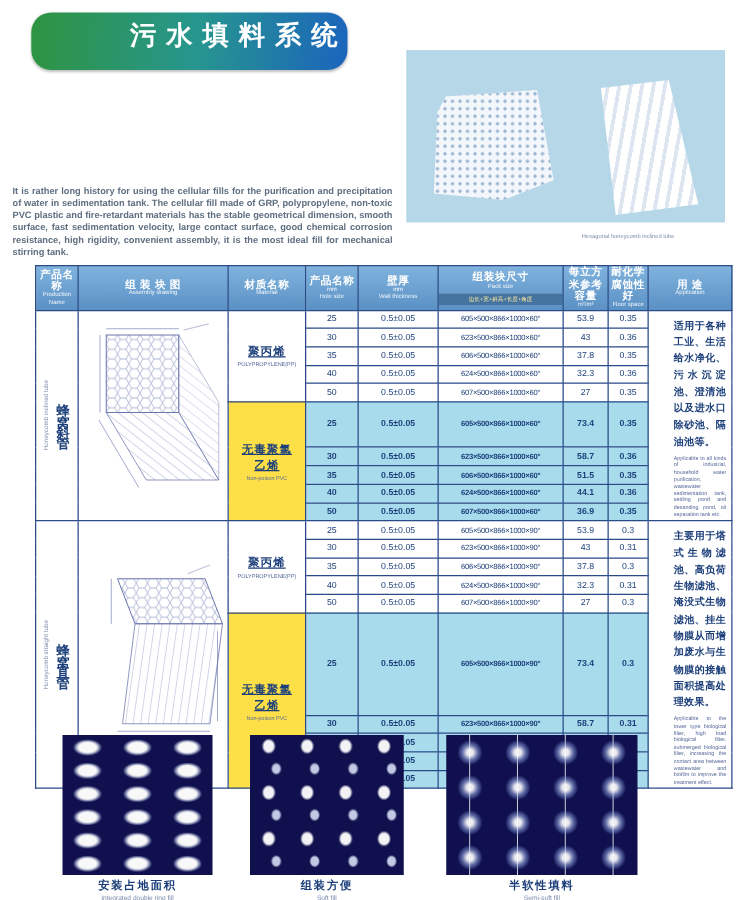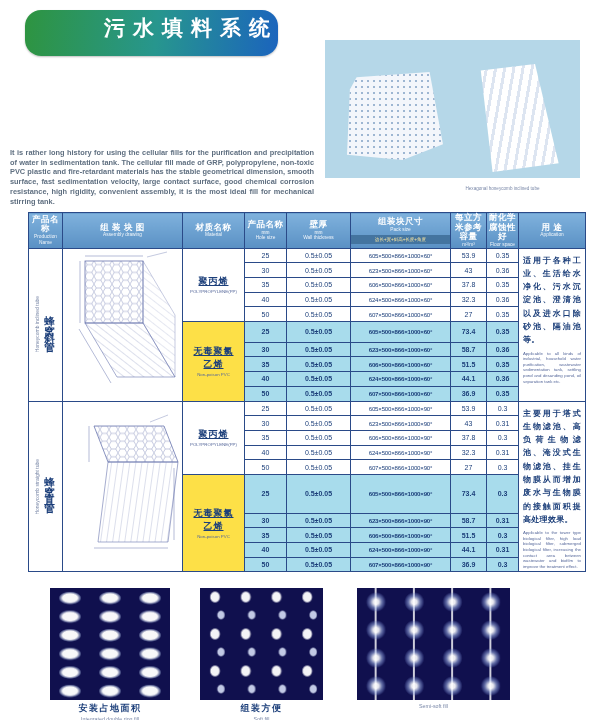--- a/index.html
+++ b/index.html
@@ -47,21 +47,21 @@
   tr.hl td.data { background:#a8dcec; font-weight:bold; }
   td.c-prod { background:#fff; text-align:center; vertical-align:middle; }
   .prod-wrap { display:flex; justify-content:center; align-items:center; gap:3px; }
   .prod-en { writing-mode:vertical-rl; transform:rotate(180deg); font-size:5px; color:#7a88a8; }
   .prod-cn { writing-mode:vertical-rl; font-size:10.5px; font-weight:bold; color:#1c3f7a; letter-spacing:9px; }
   td.c-draw { background:#fff; text-align:center; vertical-align:middle; }
   td.c-mat { background:#fff; text-align:center; vertical-align:middle; }
   td.c-mat.hl-mat { background:#fde047; }
   .mat-cn { font-size:9px; font-weight:bold; color:#1c3f7a; line-height:13px; width:46px; margin:0 auto; letter-spacing:1px;text-decoration:underline; }
   .mat-en { font-size:4.4px; color:#55679a; margin-top:1px; }
-  td.c-app { background:#fff; vertical-align:top; padding:5px 4px 2px 4px; }
+  td.c-app { background:#fff; vertical-align:top; padding:5px 4px 2px 20px; }
   .app-cn { font-size:8px; font-weight:bold; color:#1c3f7a; line-height:13.3px; text-align:justify; letter-spacing:.3px; }
   .app-en { font-size:4.3px; color:#55679a; line-height:5.6px; margin-top:4px; text-align:justify; }
 
   
   .bphoto { position:absolute; top:588px; height:112px; background-color:#10104e; }
   .bp1 { left:50px; width:120px;
          background-image:radial-gradient(ellipse 14px 8px at 20px 10px, rgba(255,255,255,.97) 52%, rgba(175,195,230,.4) 74%, transparent 82%);
          background-size:40px 18.6px; }
   .bp2 { left:200px; width:123px;
          background-image:
@@ -374,16 +374,17 @@
 
   <div class="bcap c1">
     <div class="bcap-cn">安装占地面积</div>
     <div class="bcap-en">Integrated double ring fill</div>
   </div>
   <div class="bcap c2">
     <div class="bcap-cn">组装方便</div>
     <div class="bcap-en">Soft fill</div>
   </div>
   <div class="bcap c3">
+    <div class="bcap-cn">半软性填料</div>
     <div class="bcap-en">Semi-soft fill</div>
   </div>
 
 </div>
 
 </body></html>

